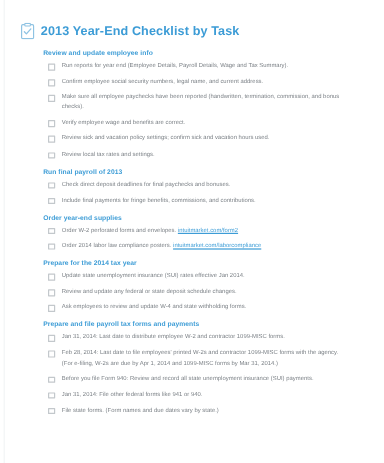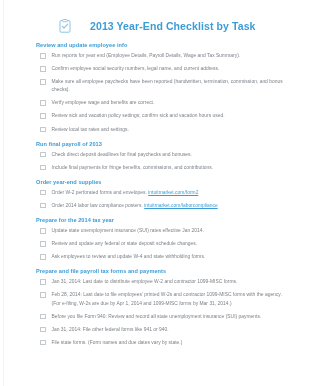--- a/index.html
+++ b/index.html
@@ -26,23 +26,22 @@
     position: absolute;
     left: 3px;
     top: 0;
     width: 1px;
     height: 386px;
     background: #f2f4f5;
   }
   .title-row {
     display: flex;
     align-items: center;
-    gap: 19px;
+    gap: 5px;
     padding: 19px 0 0 17px;
-    margin-left: 42px;
   }
   .clipboard-icon {
     width: 12px;
     height: 14px;
     flex: 0 0 auto;
     display: block;
   }
   .doc-title {
     font-size: 10.5px;
     font-weight: bold;

